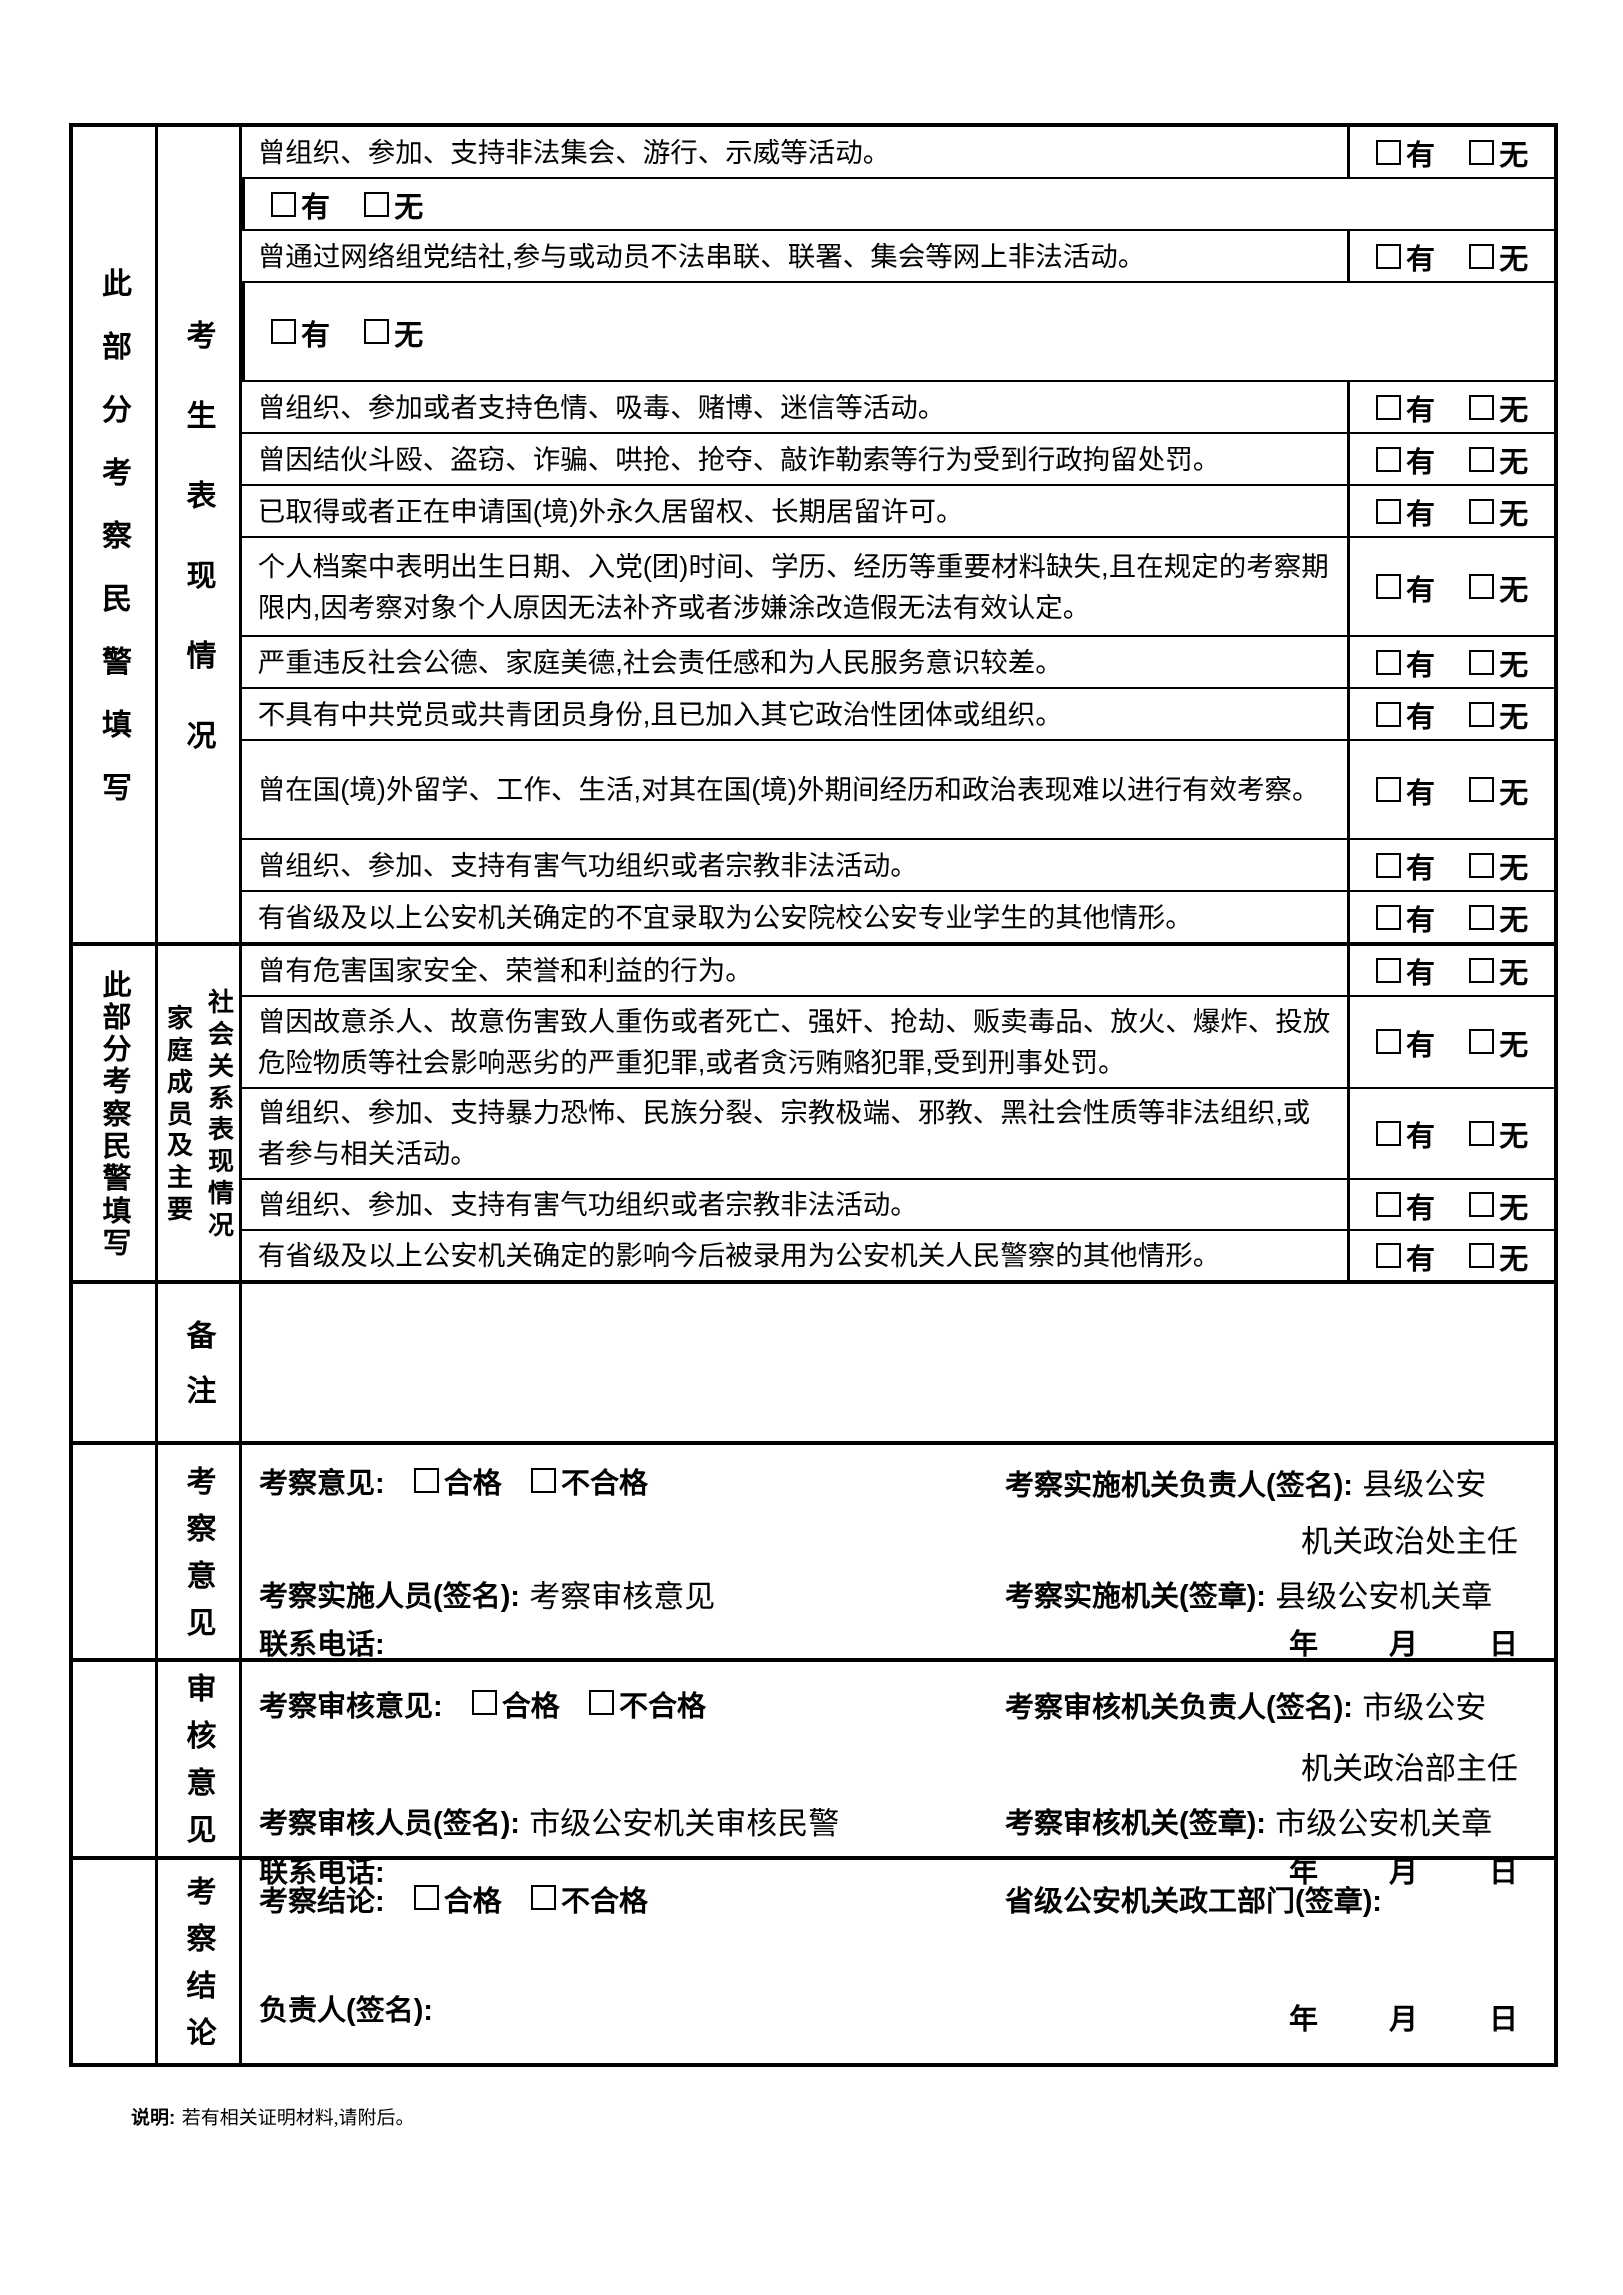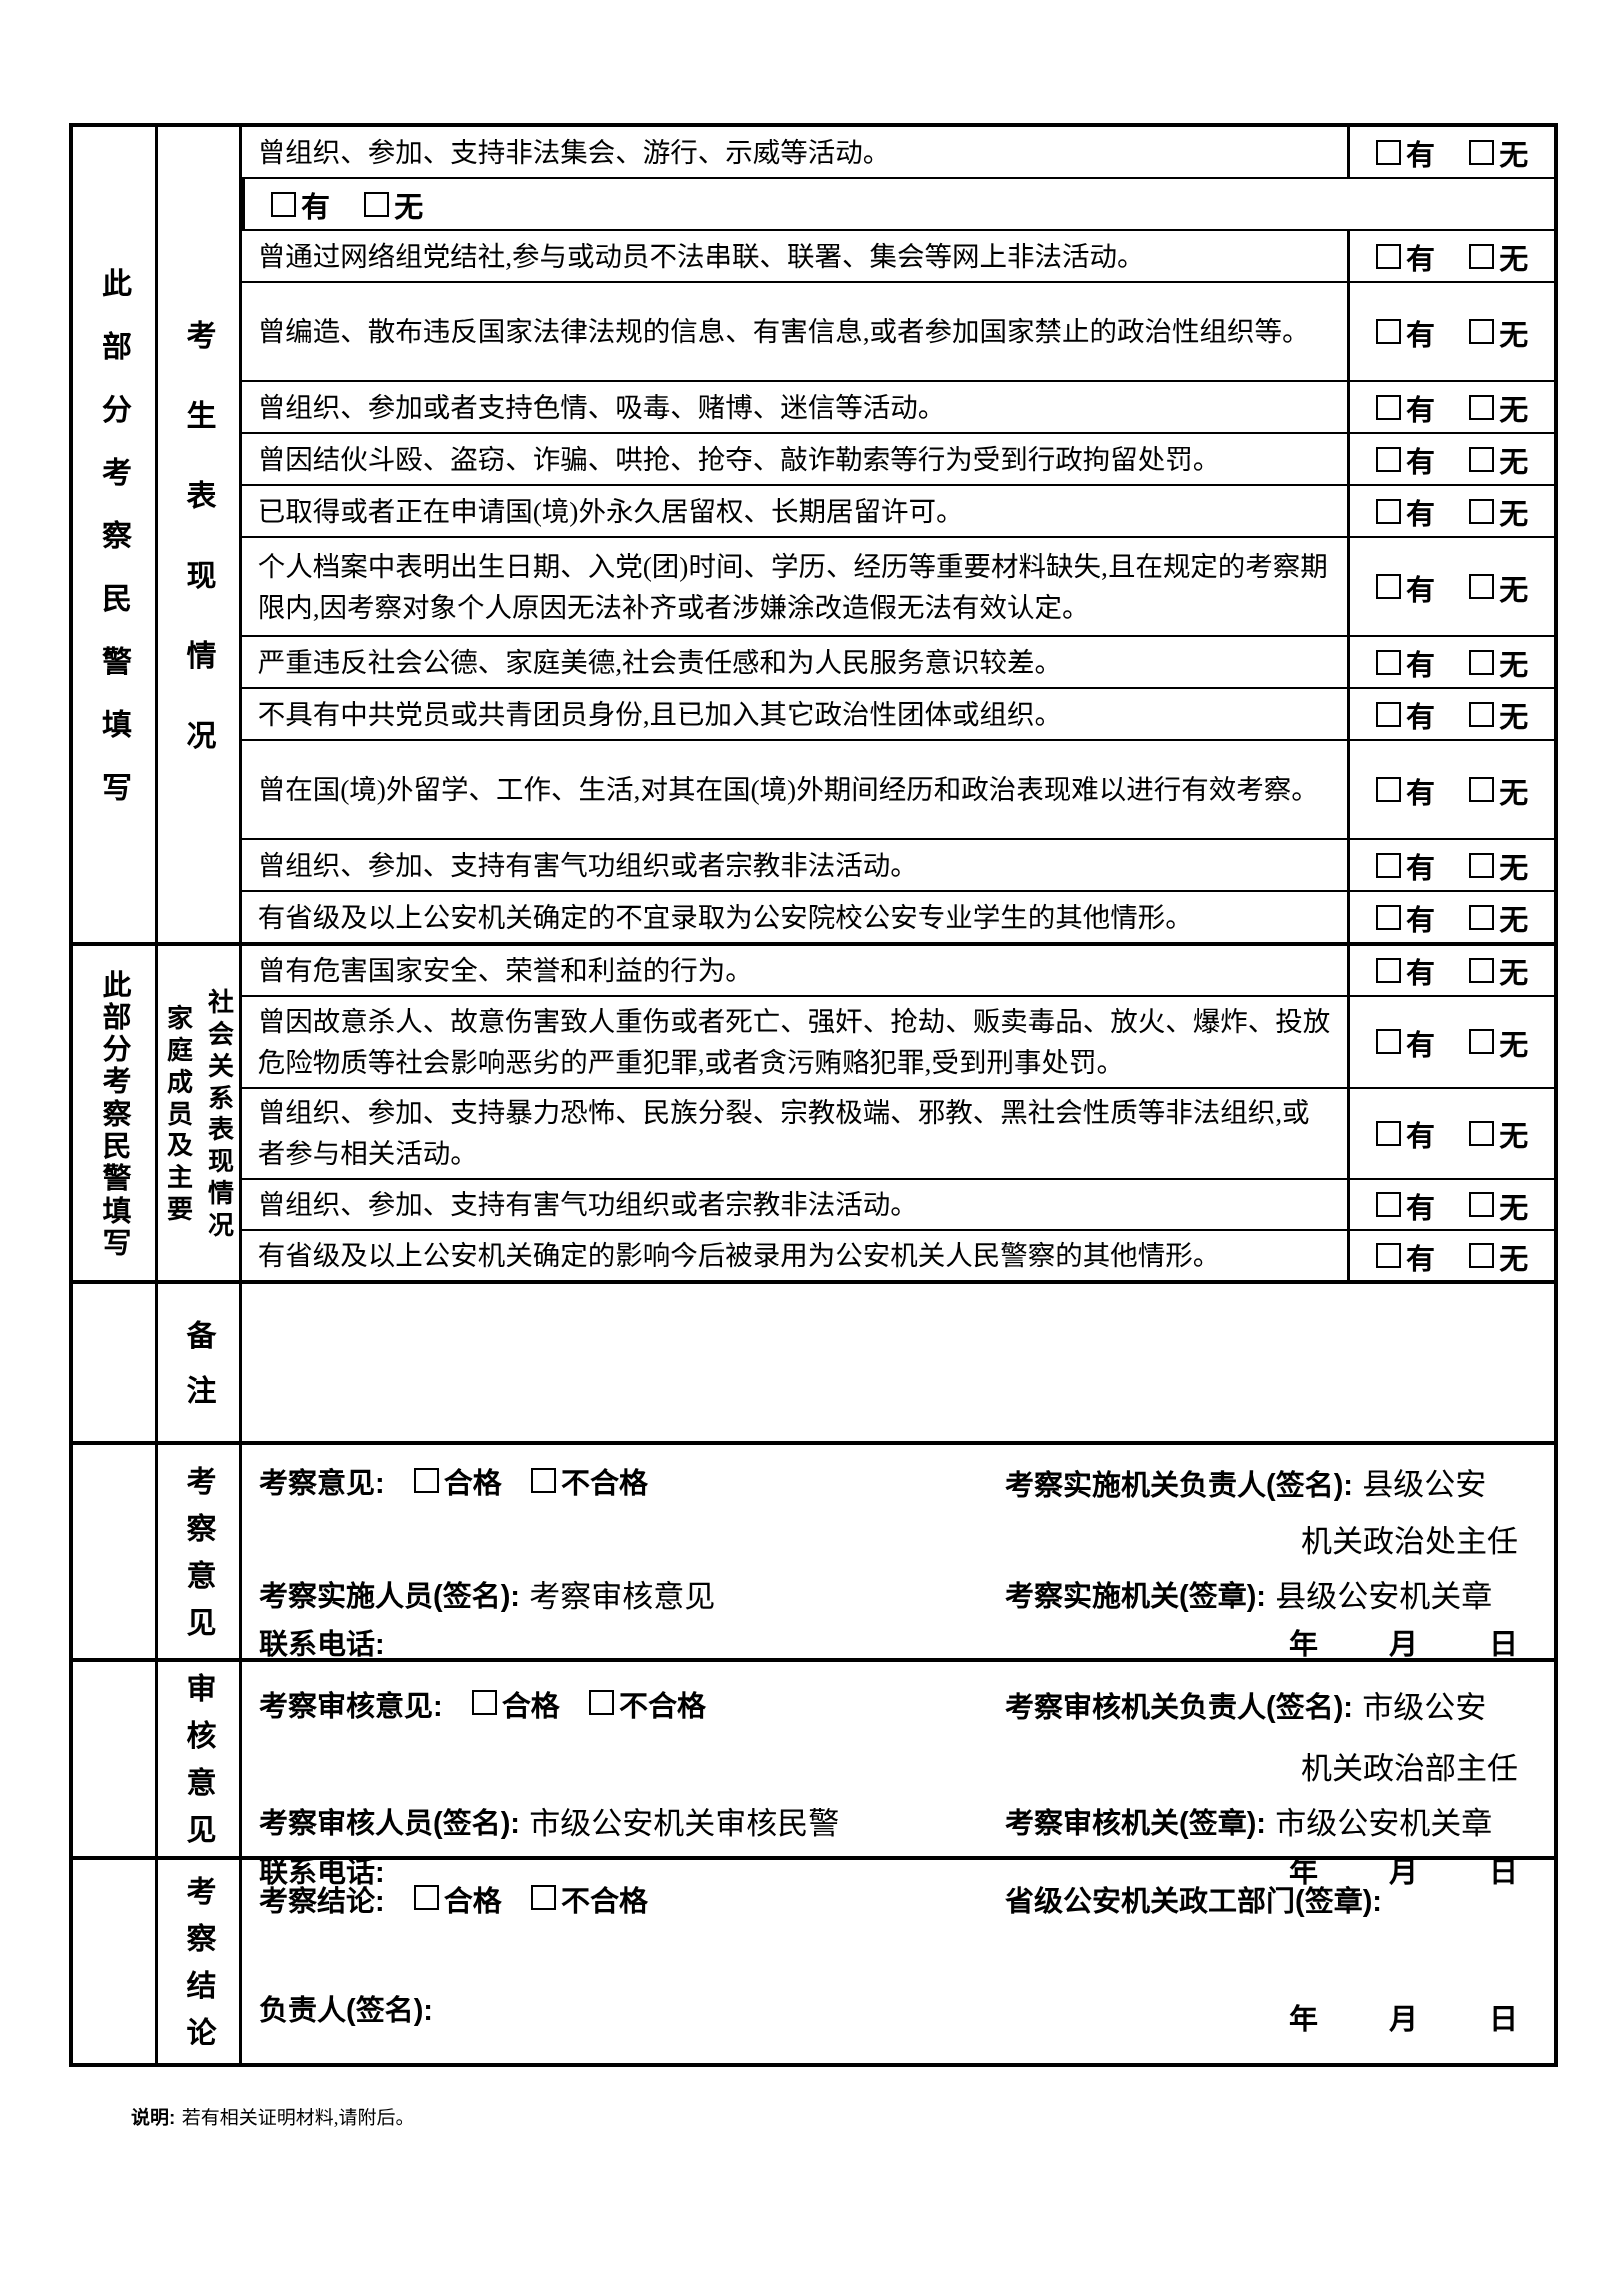--- a/index.html
+++ b/index.html
@@ -11,21 +11,21 @@
   .c1{flex:0 0 82px;border-right:3.3px solid #000;display:flex;align-items:center;justify-content:center;}
   .c2{flex:0 0 81px;border-right:3.3px solid #000;display:flex;align-items:center;justify-content:center;}
   .c3{flex:1 1 auto;display:flex;flex-direction:column;min-width:0;}
   .row{display:flex;align-items:stretch;}
   .row + .row{border-top:2.6px solid #000;}
   .rs1{min-height:50px;}
   .rd1{min-height:97px;}
   .rs2{min-height:47px;}
   .rd2{min-height:74px;}
   .cell-t{flex:1 1 auto;display:flex;align-items:center;padding:3.9px 15.7px;
-          font-family:Liberation Serif, serif;font-size:27.5px;line-height:41px;min-width:0;}
+          font-family:Liberation Sans, sans-serif;font-size:27.5px;line-height:41px;min-width:0;}
   .cell-c{flex:0 0 204px;border-left:3.3px solid #000;display:flex;align-items:center;justify-content:center;gap:34px;}
   .opt{display:inline-flex;align-items:center;font-weight:700;font-size:29px;font-family:"Liberation Sans",sans-serif;white-space:nowrap;}
   .box{display:inline-block;width:21px;height:21px;border:2.6px solid #000;margin-right:5.2px;flex:0 0 auto;background:#fff;}
   .vt{writing-mode:vertical-rl;text-orientation:upright;font-weight:700;white-space:nowrap;}
   .vt-side1{font-size:30px;letter-spacing:33px;margin-inline-end:-33px;}
   .vt-cat1{font-size:30px;letter-spacing:50px;margin-inline-end:-50px;}
   .vt-side2{font-size:29px;letter-spacing:3.3px;margin-inline-end:-3.3px;}
   .vt-cat2{font-size:26px;letter-spacing:5.9px;margin-inline-end:-5.9px;}
   .two-col{display:flex;flex-direction:row;align-items:center;justify-content:center;gap:3.9px;}
   .vt-note{font-size:30px;letter-spacing:25px;margin-inline-end:-25px;}
@@ -95,21 +95,20 @@
                 <span>有</span>
               </span>
             <span class="opt">
                 <span class="box"></span>
                 <span>无</span>
               </span>
           </div>
         </div>
 
         <div class="row rd1">
-          <div class="cell-t">曾编造、散布违反国家法律法规的信息、有害信息,或者参加国家禁止的政治性组织等。</div>
           <div class="cell-c">
             <span class="opt">
                 <span class="box"></span>
                 <span>有</span>
               </span>
             <span class="opt">
                 <span class="box"></span>
                 <span>无</span>
               </span>
           </div>

